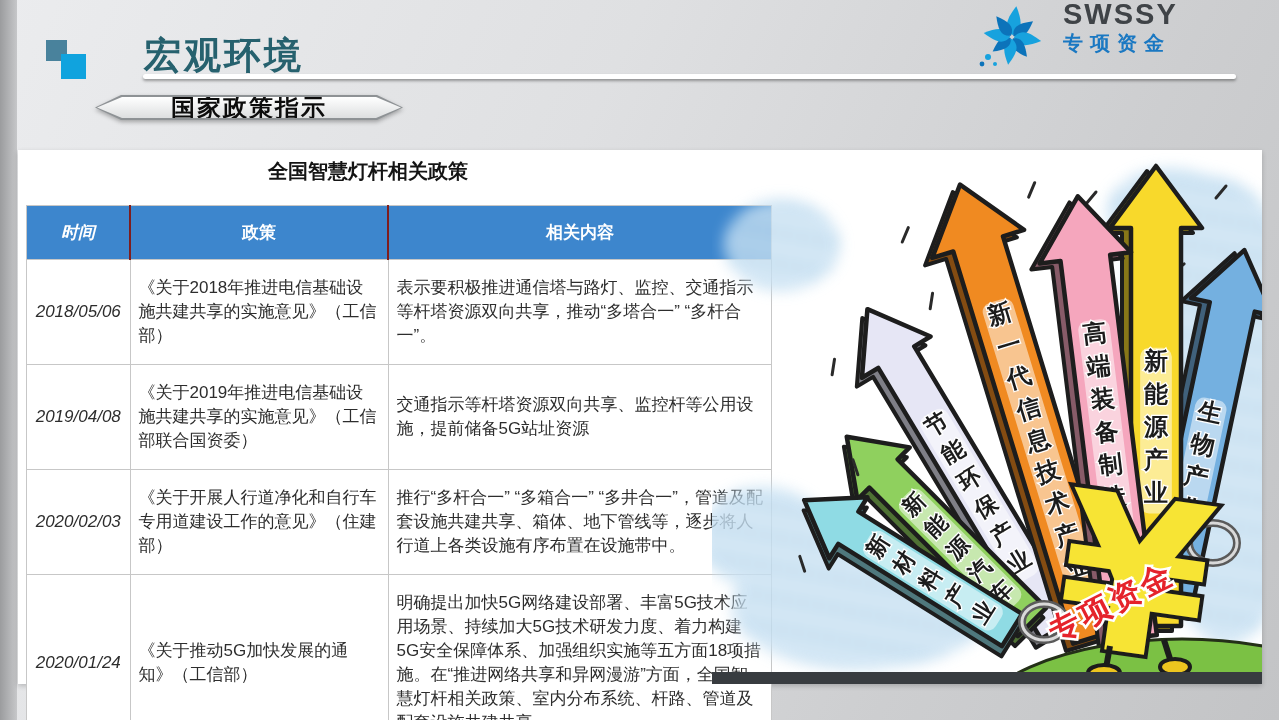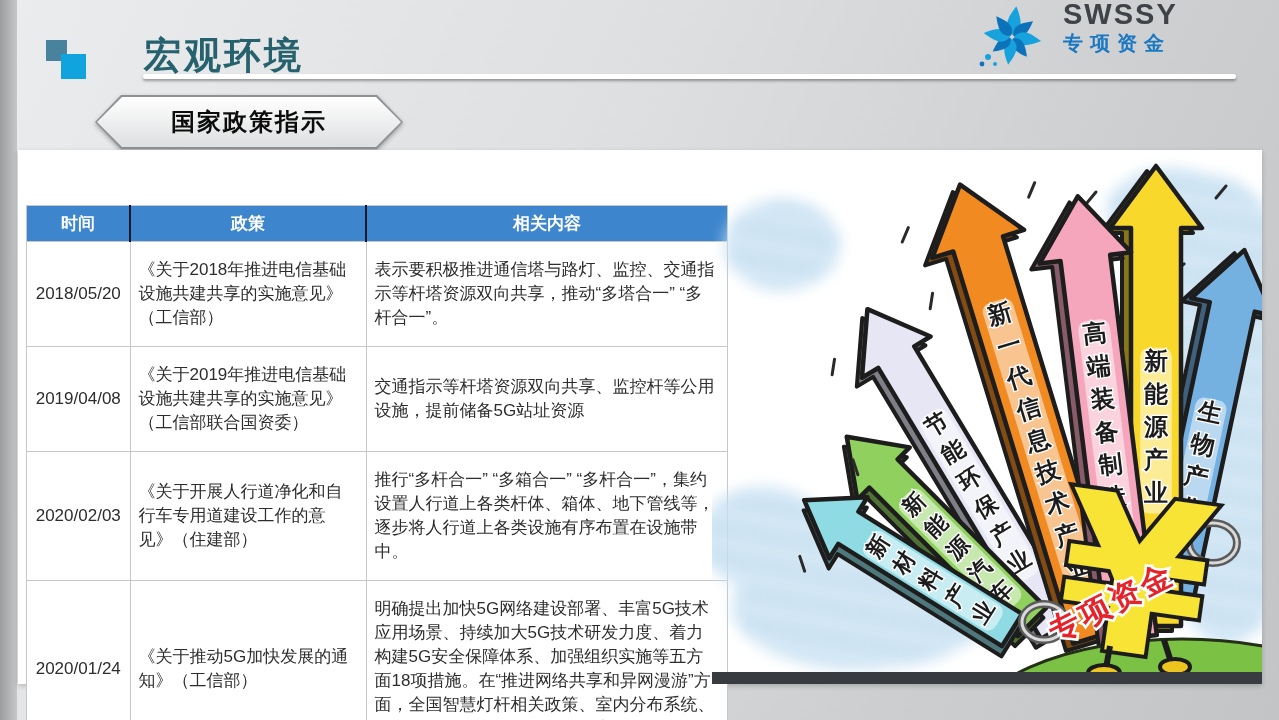--- a/index.html
+++ b/index.html
@@ -15,41 +15,41 @@
   .page-title{position:absolute;left:135px;top:22px;margin:9px;font-size:37px;font-weight:bold;
     color:#26616e;letter-spacing:3px;}
   .hr-line{position:absolute;left:143px;top:74px;width:1093px;height:5px;background:#ffffff;
     border-radius:3px;box-shadow:0 2px 3px rgba(0,0,0,.35);}
   
   .logo{position:absolute;left:975px;top:0;display:flex;align-items:flex-start;}
   .logo-text{margin-left:14px;}
   .logo-name{font-size:29px;font-weight:bold;color:#3f4347;letter-spacing:2px;line-height:1;}
   .logo-sub{font-size:20px;font-weight:bold;color:#1a78c2;letter-spacing:7px;margin-top:4px;line-height:1;}
   
-  .banner{position:absolute;left:95px;top:95px;width:308px;height:54px;
+  .banner{position:absolute;left:95px;top:95px;width:308px;height:25px;
     filter:drop-shadow(0 2px 2px rgba(0,0,0,.3));}
   .banner-outer{position:absolute;inset:0;background:#8e9295;
     clip-path:polygon(0 50%,26px 0,calc(100% - 26px) 0,100% 50%,calc(100% - 26px) 100%,26px 100%);}
   .banner-inner{position:absolute;inset:2px;background:linear-gradient(180deg,#ffffff,#dddfe0);
     clip-path:polygon(0 50%,25px 0,calc(100% - 25px) 0,100% 50%,calc(100% - 25px) 100%,25px 100%);
     display:flex;align-items:center;justify-content:center;}
   .banner-inner span{font-size:24px;font-weight:bold;color:#0c0c0c;letter-spacing:2px;}
   
   .panel{position:absolute;left:18px;top:150px;width:1244px;height:534px;background:#ffffff;
     box-shadow:0 2px 5px rgba(0,0,0,.2);}
   .table-title{position:absolute;left:8px;top:8px;width:684px;text-align:center;
     font-family:"Liberation Serif",serif;font-size:20px;font-weight:bold;color:#141414;}
   table.policy{position:absolute;left:8px;top:55px;width:684px;border-collapse:collapse;table-layout:fixed;}
   table.policy th{background:#3d86cd;color:#ffffff;font-size:17px;font-weight:bold;height:27px;
-    border-left:2px solid #0f172a;padding:2px;}
+    border-left:2px solid #7f1d1d;padding:13px;}
   table.policy th:first-child{border-left:none;}
   table.policy td{border:1px solid #c7c7c7;font-size:17px;color:#2d2d2d;line-height:24px;
     padding:16px 8px;vertical-align:middle;background:#fff;}
   table.policy{border:1px solid #c7c7c7;}
-  .col-date{width:98px;text-align:center;padding:4px 2px !important;}
+  .col-date{width:98px;text-align:center;padding:4px 2px !important;font-style:italic;}
   .col-policy{width:230px;}
   .col-content{width:356px;}
   tbody tr:nth-child(1){height:86px;}
   tbody tr:nth-child(2){height:72px;}
   tbody tr:nth-child(3){height:90px;}
   tbody tr:nth-child(4){height:154px;}
   
   .wm{position:absolute;font-size:40px;font-weight:bold;color:#6b7d8f;opacity:.07;
     transform:rotate(-22deg);white-space:nowrap;pointer-events:none;}
   .wm1{left:18px;top:210px;}
@@ -97,44 +97,45 @@
     <div class="banner-inner">
       <span>国家政策指示</span>
     </div>
   </div>
 
   <div class="panel">
     <div class="wm wm1">产业研究院</div>
     <div class="wm wm2">产业研究院</div>
     <div class="wm wm3">产业研究院</div>
 
+    <div class="table-title">全国智慧灯杆相关政策</div>
 
     <table class="policy">
       <thead>
         <tr>
           <th class="col-date">时间</th>
           <th class="col-policy">政策</th>
           <th class="col-content">相关内容</th>
         </tr>
       </thead>
       <tbody id="policy-tbody">
           <tr>
-            <td class="col-date">2018/05/20</td>
+            <td class="col-date">2018/05/06</td>
             <td class="col-policy">《关于2018年推进电信基础设施共建共享的实施意见》（工信部）</td>
             <td class="col-content">表示要积极推进通信塔与路灯、监控、交通指示等杆塔资源双向共享，推动“多塔合一” “多杆合一”。</td>
           </tr>
           <tr>
             <td class="col-date">2019/04/08</td>
             <td class="col-policy">《关于2019年推进电信基础设施共建共享的实施意见》（工信部联合国资委）</td>
             <td class="col-content">交通指示等杆塔资源双向共享、监控杆等公用设施，提前储备5G站址资源</td>
           </tr>
           <tr>
             <td class="col-date">2020/02/03</td>
             <td class="col-policy">《关于开展人行道净化和自行车专用道建设工作的意见》（住建部）</td>
-            <td class="col-content">推行“多杆合一” “多箱合一” “多杆合一”，集约设置人行道上各类杆体、箱体、地下管线等，逐步将人行道上各类设施有序布置在设施带中。</td>
+            <td class="col-content">推行“多杆合一” “多箱合一” “多井合一”，管道及配套设施共建共享、箱体、地下管线等，逐步将人行道上各类设施有序布置在设施带中。</td>
           </tr>
           <tr>
             <td class="col-date">2020/01/24</td>
             <td class="col-policy">《关于推动5G加快发展的通知》（工信部）</td>
             <td class="col-content">明确提出加快5G网络建设部署、丰富5G技术应用场景、持续加大5G技术研发力度、着力构建5G安全保障体系、加强组织实施等五方面18项措施。在“推进网络共享和异网漫游”方面，全国智慧灯杆相关政策、室内分布系统、杆路、管道及配套设施共建共享。</td>
           </tr>
         </tbody>
     </table>
 
     <div class="illustration">

